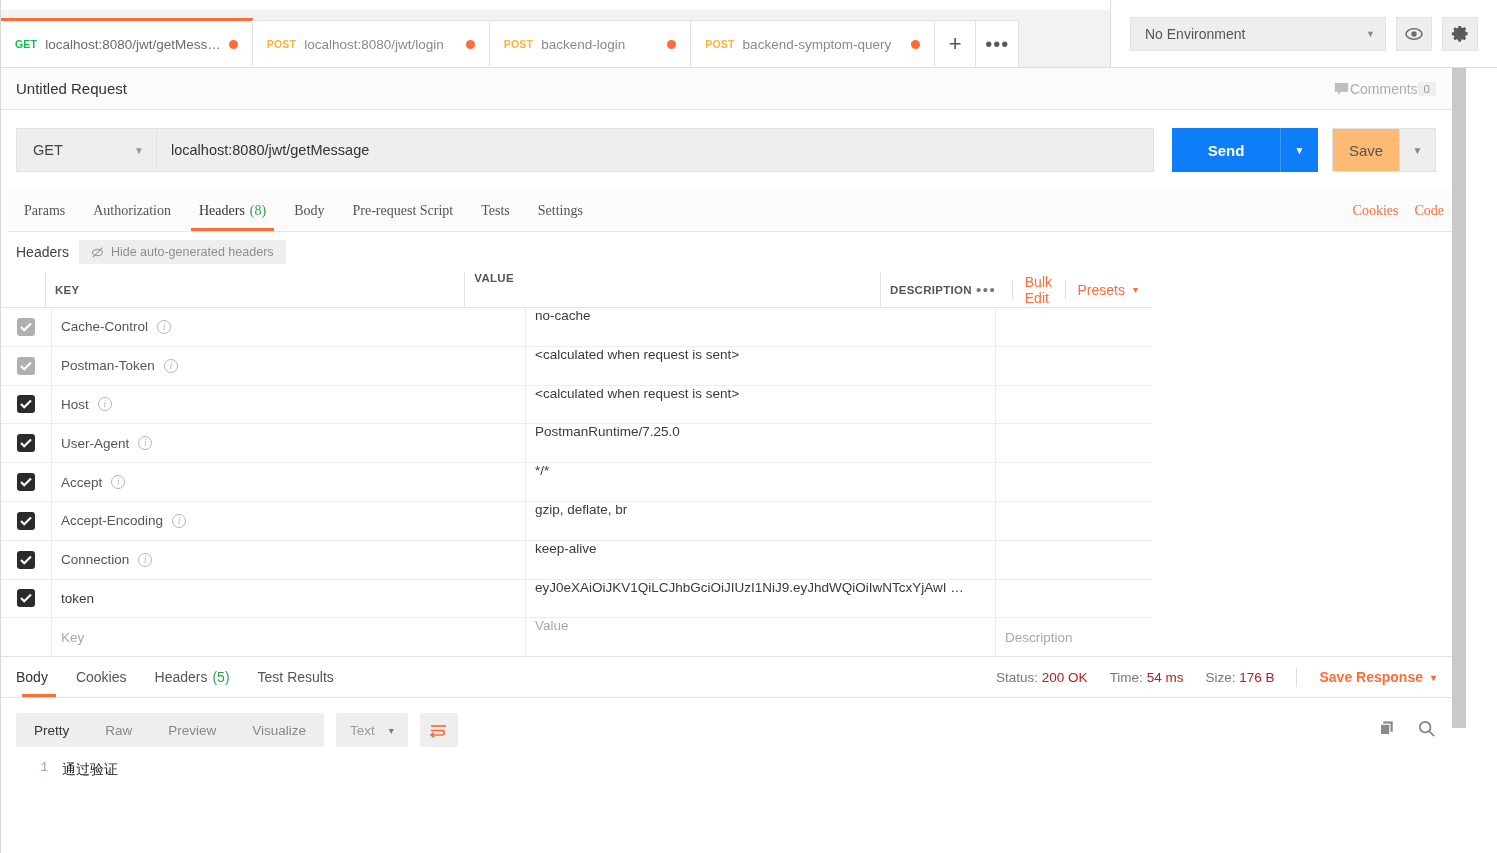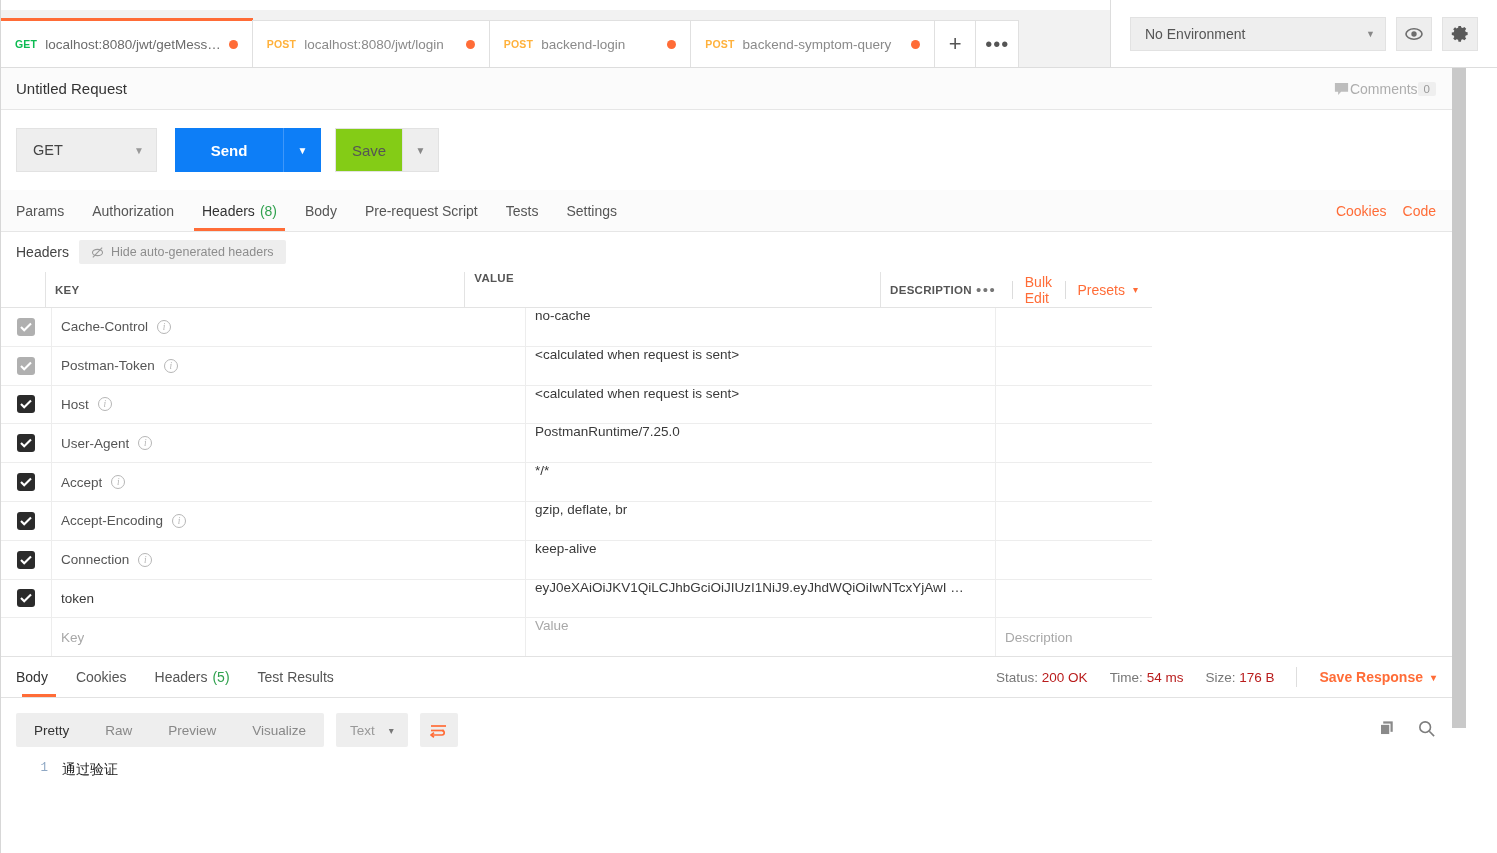--- a/index.html
+++ b/index.html
@@ -96,33 +96,33 @@
     font-size: 15px; font-weight: bold; display: flex; align-items: center; justify-content: center;
     border: none;
   }
   .send-caret {
     height: 44px; width: 38px; background: #0d7ef7; color: #fff;
     display: flex; align-items: center; justify-content: center;
     border-left: 1px solid #3f97f9; font-size: 10px;
   }
   .save-wrap { display: flex; margin-left: 14px; }
   .save-btn {
-    height: 44px; width: 68px; background: #84cc16; border: 1px solid #e2e2e2;
+    height: 44px; width: 68px; background: #fdba74; border: 1px solid #e2e2e2;
     color: #555; font-size: 15px; display: flex; align-items: center; justify-content: center;
   }
   .save-caret {
     height: 44px; width: 36px; background: #eee; border: 1px solid #e2e2e2; border-left: none;
     display: flex; align-items: center; justify-content: center; color: #888; font-size: 10px;
   }
 
   
   .subtabs {
-    position: absolute; left: 0; top: 190px; width: 1452px; height: 42px;
+    position: absolute; left: 8px; top: 190px; width: 1452px; height: 42px;
     background: #fbfbfb; border-bottom: 1px solid #e6e6e6;
-    display: flex; align-items: stretch; padding: 0 16px;
+    display: flex; align-items: stretch; padding: 0 16px; font-family: Liberation Serif, serif;
   }
   .stab {
     display: flex; align-items: center; padding: 0 14px; color: #555; font-size: 14px;
     position: relative; white-space: nowrap;
   }
   .stab:first-child { padding-left: 0; }
   .stab.active { color: #333; }
   .stab.active::after {
     content: ""; position: absolute; left: 6px; right: 6px; bottom: 0; height: 3px; background: #ff6c37;
   }
@@ -279,20 +279,23 @@
       <span>Comments</span>
       <span class="cbadge">0</span>
     </div>
   </div>
 
   <div class="urlrow">
     <div class="method-box">
       <span>GET</span>
       <span style="color:#999;font-size:10px">▼</span>
     </div>
+    <div class="url-box">
+      <span>localhost:8080/jwt/getMessage</span>
+    </div>
     <div class="send-wrap">
       <div class="send-btn">Send</div>
       <div class="send-caret">▼</div>
     </div>
     <div class="save-wrap">
       <div class="save-btn">Save</div>
       <div class="save-caret">▼</div>
     </div>
   </div>
 

